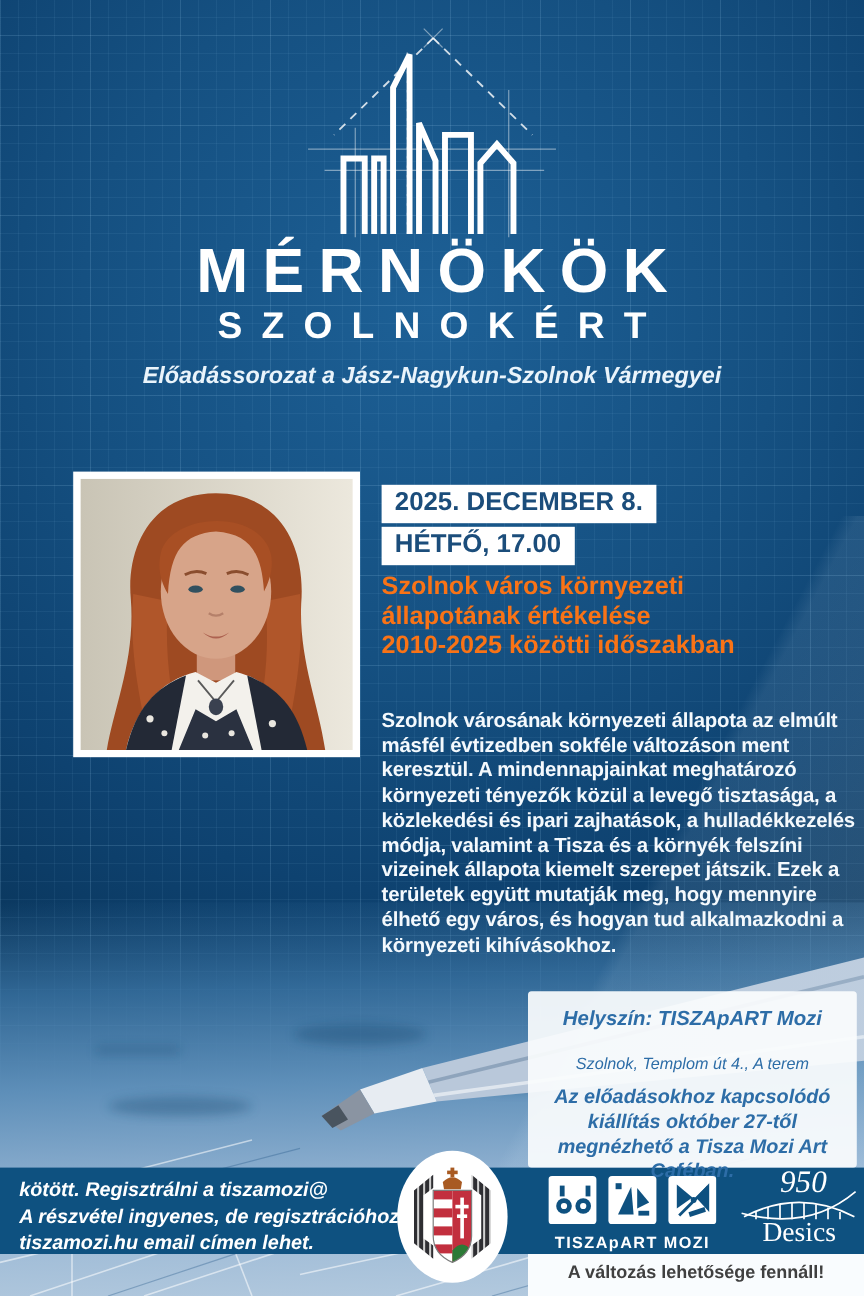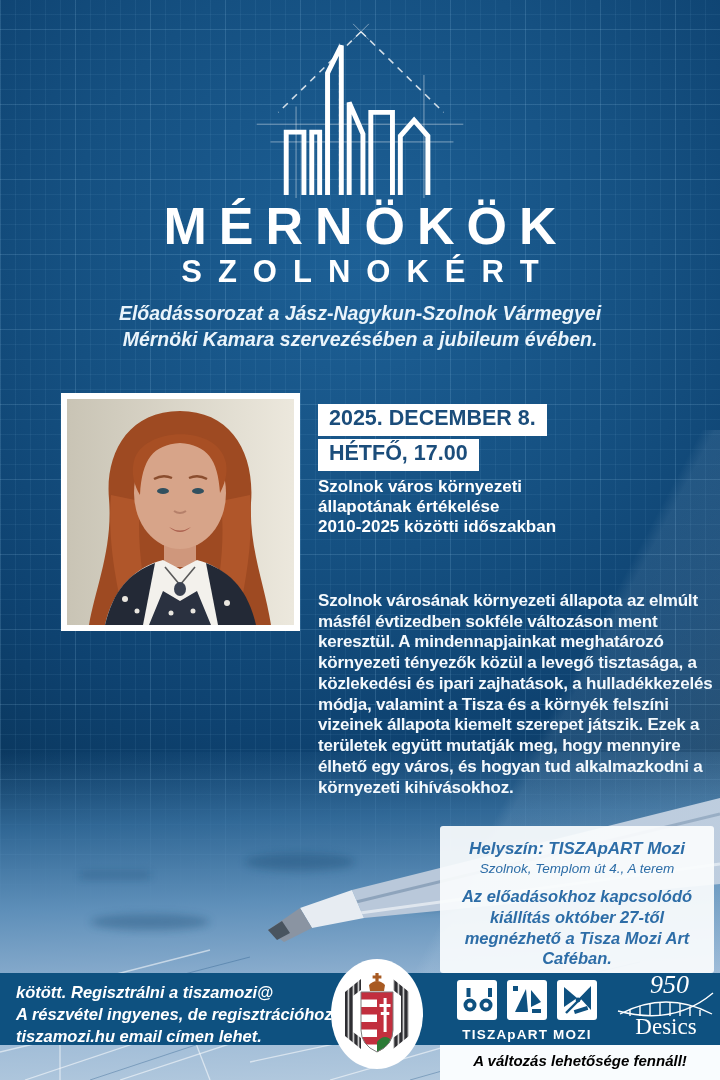--- a/index.html
+++ b/index.html
@@ -37,48 +37,48 @@
   .photo svg{display:block;width:100%;height:100%;}
   .speaker{position:absolute;left:8px;top:645px;width:284px;text-align:right;color:#fff;z-index:3;}
   .speaker-name{font-size:28px;font-weight:bold;font-style:italic;}
   .speaker-role{font-size:21.5px;font-style:italic;line-height:1.26;margin-top:5px;}
 
   
   .badge{position:absolute;left:318px;background:#fff;color:#1b4d7b;font-weight:bold;
       font-size:21.5px;padding:2px 11px 5px;z-index:3;white-space:nowrap;}
   .badge1{top:404px;}
   .badge2{top:439px;}
-  .event-title{position:absolute;left:318px;top:477px;color:#ffffff;font-weight:bold;
-      font-size:17px;line-height:1.17;z-index:3;white-space:nowrap;}
+  .event-title{position:absolute;left:318px;top:477px;color:#f97316;font-weight:bold;
+      font-size:21px;line-height:1.17;z-index:3;white-space:nowrap;}
   .event-desc{position:absolute;left:318px;top:574px;width:398px;color:#f4f9fd;
       font-weight:bold;font-size:17px;line-height:1.22;letter-spacing:-0.2px;z-index:3;}
 
   
   .venue-box{position:absolute;left:440px;top:826px;width:274px;height:147px;z-index:3;
       background:rgba(250,252,253,.93);border-radius:3px;text-align:center;
       color:#2d6da7;font-style:italic;}
   .venue-l1{margin-top:13px;font-size:17px;font-weight:bold;}
-  .venue-l2{font-size:13.5px;margin-top:2px;text-align:center;}
+  .venue-l2{font-size:13.5px;margin-top:20px;text-align:center;}
   .venue-note{margin:10px auto 0;width:252px;font-size:16.5px;font-weight:bold;line-height:1.26;}
 
   
   .band{position:absolute;left:0;top:973px;width:720px;height:72px;background:#0e5180;z-index:2;}
   .registration{position:absolute;left:16px;top:982px;color:#fff;font-style:italic;font-weight:bold;
       font-size:16.5px;line-height:1.32;white-space:nowrap;z-index:3;}
   .mmk{position:absolute;left:330px;top:958px;width:94px;height:113px;z-index:4;}
   .tiszapart{position:absolute;left:452px;top:980px;width:150px;text-align:center;z-index:3;}
   .tp-label{margin-top:3px;color:#fff;font-weight:bold;font-size:13.5px;letter-spacing:1.2px;}
   .szolnok950{position:absolute;left:614px;top:974px;width:104px;height:70px;color:#fff;
       font-family:"Liberation Serif",serif;z-index:3;}
   .n950{position:absolute;left:36px;top:-4px;font-size:26px;font-style:italic;}
   .sz-bridge{position:absolute;left:2px;top:16px;}
   .szname{position:absolute;top:40px;left:0;width:100%;text-align:center;font-size:23px;}
   .motto-strip{position:absolute;left:440px;top:1045px;width:280px;height:35px;background:#f9fcfe;z-index:3;}
-  .motto{display:block;text-align:center;padding-top:7px;color:#000000;
-      font-size:15px;font-weight:bold;font-style:italic;}
+  .motto{display:block;text-align:center;padding-top:7px;color:#404040;
+      font-size:15px;font-weight:bold;}
 </style>
 </head>
 <body>
 
 <div class="poster">
 
   <div class="bg-grid"></div>
 
   <div class="bg-lower">
     <svg viewBox="0 0 720 328" width="720" height="328">
@@ -147,21 +147,20 @@
         <path d="M94,182 V88 L108,120 V182"></path>
         <path d="M116,182 V98 H138 V182"></path>
         <path d="M146,182 V122 L160,106 L174,122 V182"></path>
       </g>
     </svg>
   </div>
   <div class="t1">MÉRNÖKÖK</div>
   <div class="t2">SZOLNOKÉRT</div>
   <div class="sub">
     <span>Előadássorozat a Jász-Nagykun-Szolnok Vármegyei</span><br>
-    <span>Mérnöki Kamara szervezésében a jubileum évében.</span>
   </div>
 
   <div class="photo">
     <svg viewBox="0 0 227 226" preserveAspectRatio="none">
       <defs>
         <linearGradient id="pbg" x1="0" y1="0" x2="1" y2="0">
           <stop offset="0" stop-color="#c9c4b5"></stop>
             <stop offset="1" stop-color="#ece8dd"></stop>
         </linearGradient>
       </defs>

